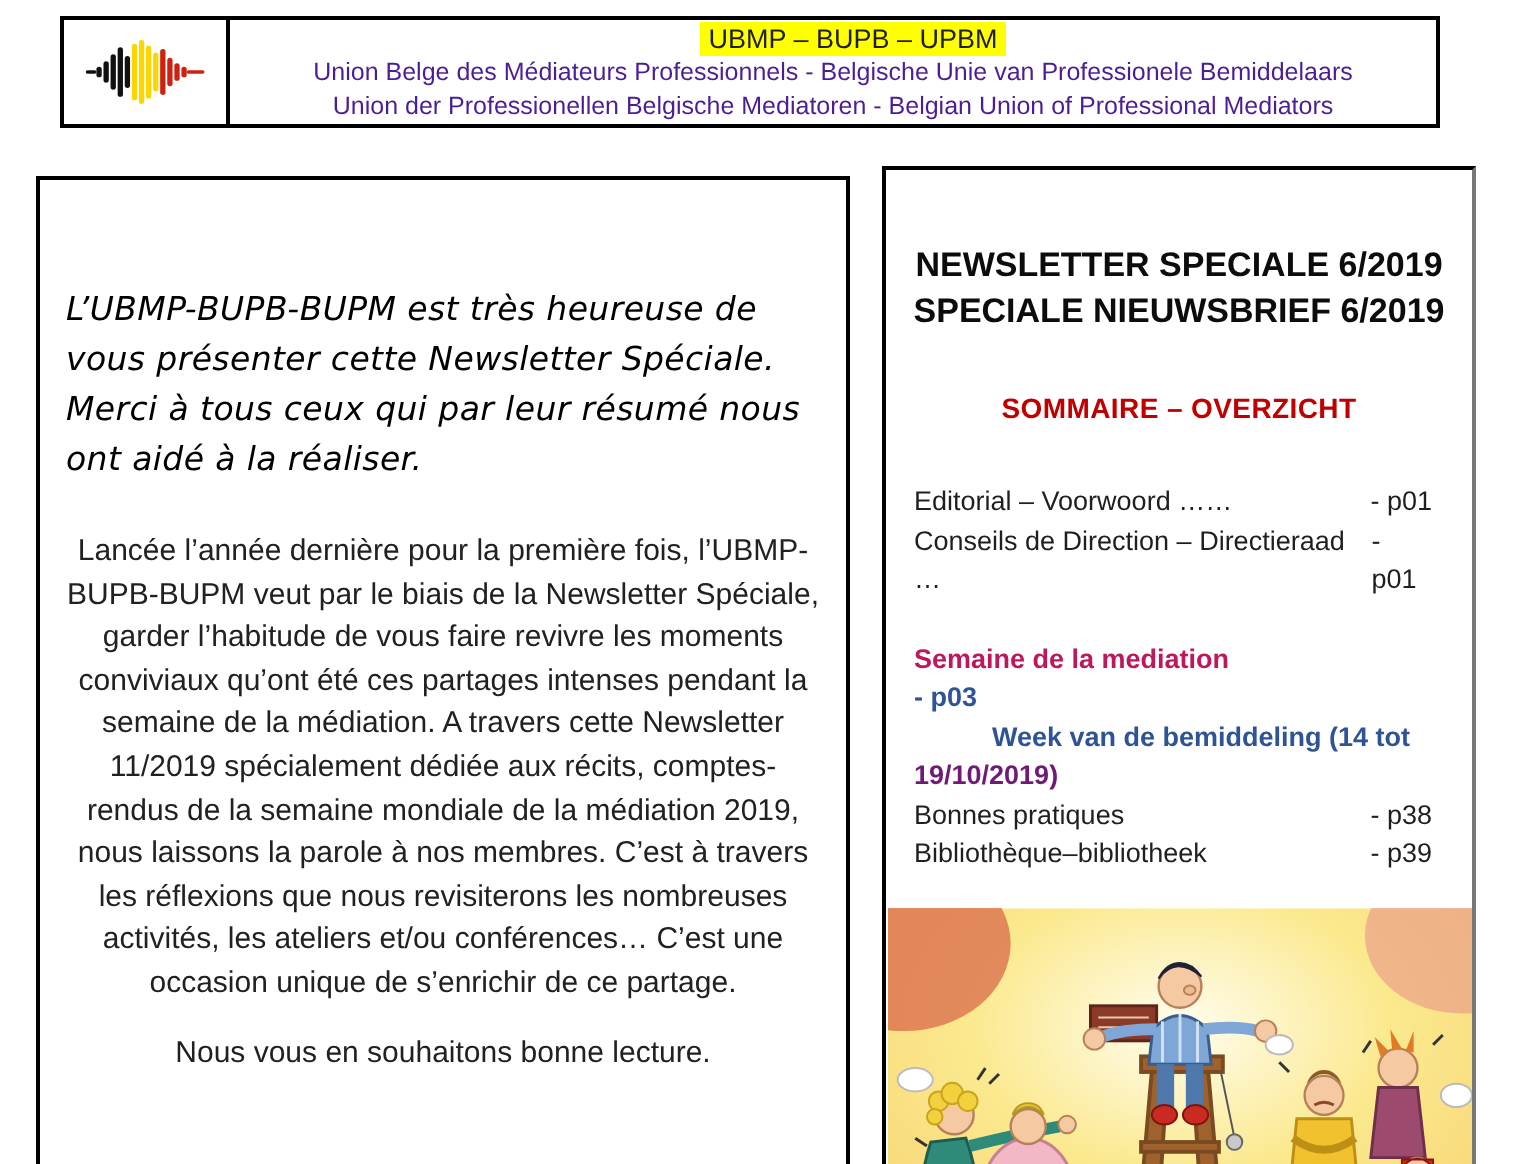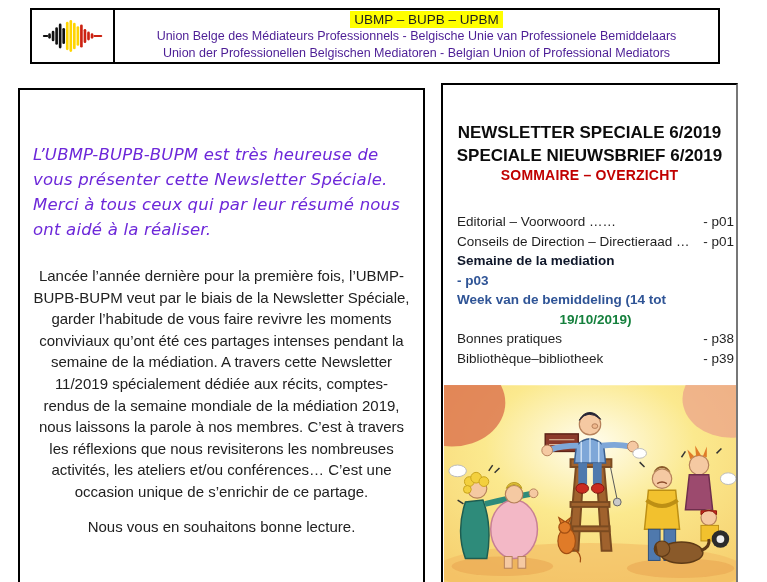--- a/index.html
+++ b/index.html
@@ -13,34 +13,34 @@
                align-items:center; justify-content:center; }
   .header-text { flex:1; display:flex; flex-direction:column; align-items:center;
                  justify-content:center; gap:1px; }
   .org-title { font-size:13.5px; line-height:17px; background:#ffff00; padding:0 4px;margin-left:20px; }
   .org-line  { font-size:12.5px; line-height:15.5px; color:#4c1d95; }
 
   
   .left-box { position:absolute; left:18px; top:88px; width:407px; height:500px;
               border:2px solid #000; padding:0 13px; overflow:hidden; background:#fff; }
   .script { font-family:"DejaVu Sans", sans-serif; font-style:italic;
-            font-size:16.5px; line-height:25px; letter-spacing:.2px; color:#6d28d9; }
+            font-size:16.5px; line-height:25px; letter-spacing:.2px; color:#000000; }
   .script1 { margin-top:52px; }
   .body-para { font-size:15px; line-height:21.6px; color:#212121;text-align:center; }
   .p1 { margin-top:23px; }
   .p2 { margin-top:13px; }
 
   
   .right-box { position:absolute; left:441px; top:83px; width:297px; height:515px;
                border:2px solid #000; border-right-color:#777; overflow:hidden; background:#fff; }
   .nl-title { margin-top:36px; text-align:center; font-weight:bold;
               font-size:17px; line-height:23px; color:#0c0c0c; }
-  .sommaire { text-align:center; font-weight:bold;
+  .sommaire { margin-top:29px; text-align:center; font-weight:bold;
               font-size:14px; letter-spacing:.2px; }
-  .toc { margin-top:29px; padding:0 2px 0 14px; }
+  .toc { margin-top:29px; padding:0 20px 0 14px; }
   .toc-row { display:flex; justify-content:space-between; font-size:13.5px;
              line-height:19.5px; }
   .toc-row.blue { font-weight:bold; }
   .cartoon-wrap { margin:17px auto 0 auto; width:292px; height:200px; }
 
   svg { display:block; }
 </style>
 </head>
 <body>
 
@@ -68,21 +68,21 @@
           <rect x="51" y="13" width="3" height="10" rx="1.5"></rect>
           <rect x="55" y="15" width="3" height="6" rx="1.5"></rect>
           <rect x="58" y="17" width="10" height="2" rx="1"></rect>
         </g>
       </svg>
     </span>
   </div>
   <div class="header-text">
     <span class="org-title" style="background: rgb(255, 255, 0);">UBMP – BUPB – UPBM</span>
     <span class="org-line">Union Belge des Médiateurs Professionnels  -  Belgische Unie van Professionele Bemiddelaars</span>
-    <span class="org-line">Union der Professionellen Belgischen Mediatoren  -  Belgian Union of Professional Mediators</span>
+    <span class="org-line">Union der Professionellen Belgische Mediatoren  -  Belgian Union of Professional Mediators</span>
   </div>
 </div>
 
 <div class="left-box">
   <p class="script script1">L’UBMP-BUPB-BUPM est très heureuse de vous présenter cette Newsletter Spéciale. Merci à tous ceux qui par leur résumé nous ont aidé à la réaliser.</p>
   <p class="body-para p1">Lancée l’année dernière pour la première fois, l’UBMP-BUPB-BUPM veut par le biais de la Newsletter Spéciale, garder l’habitude de vous faire revivre les moments conviviaux qu’ont été ces partages intenses pendant la semaine de la médiation. A travers cette Newsletter 11/2019 spécialement dédiée aux récits, comptes-rendus de la semaine mondiale de la médiation 2019, nous laissons la parole à nos membres. C’est à travers les réflexions que nous revisiterons les nombreuses activités, les ateliers et/ou conférences…  C’est une occasion unique de s’enrichir de ce partage.</p>
   <p class="body-para p2">Nous vous en souhaitons bonne lecture.</p>
 
 </div>
 
@@ -94,32 +94,32 @@
   <div class="sommaire" id="sommaire" style="color: rgb(192, 0, 0);">SOMMAIRE – OVERZICHT</div>
   <div class="toc">
       <div class="toc-row">
         <span>Editorial – Voorwoord ……</span>
         <span>- p01</span>
       </div>
       <div class="toc-row">
         <span>Conseils de Direction – Directieraad …</span>
         <span>- p01</span>
       </div>
-      <div class="toc-row blue" style="color: #0f172a;">
+      <div class="toc-row blue" style="color: #be185d; margin-top: 20px;">
         <span>Semaine de la mediation</span>
         <span></span>
       </div>
       <div class="toc-row blue" style="color: rgb(47, 84, 150);">
         <span>- p03</span>
       </div>
-      <div class="toc-row blue" style="color: rgb(47, 84, 150);">
+      <div class="toc-row blue" style="color: rgb(47, 84, 150); margin-left: 39px;">
         <span>Week van de bemiddeling (14 tot</span>
         <span></span>
       </div>
-      <div class="toc-row blue" style="color: #15803d; justify-content: center;">
+      <div class="toc-row blue" style="color: #701a75;">
         <span>19/10/2019)</span>
         <span></span>
       </div>
       <div class="toc-row">
         <span>Bonnes pratiques</span>
         <span>- p38</span>
       </div>
       <div class="toc-row">
         <span>Bibliothèque–bibliotheek</span>
         <span>- p39</span>

